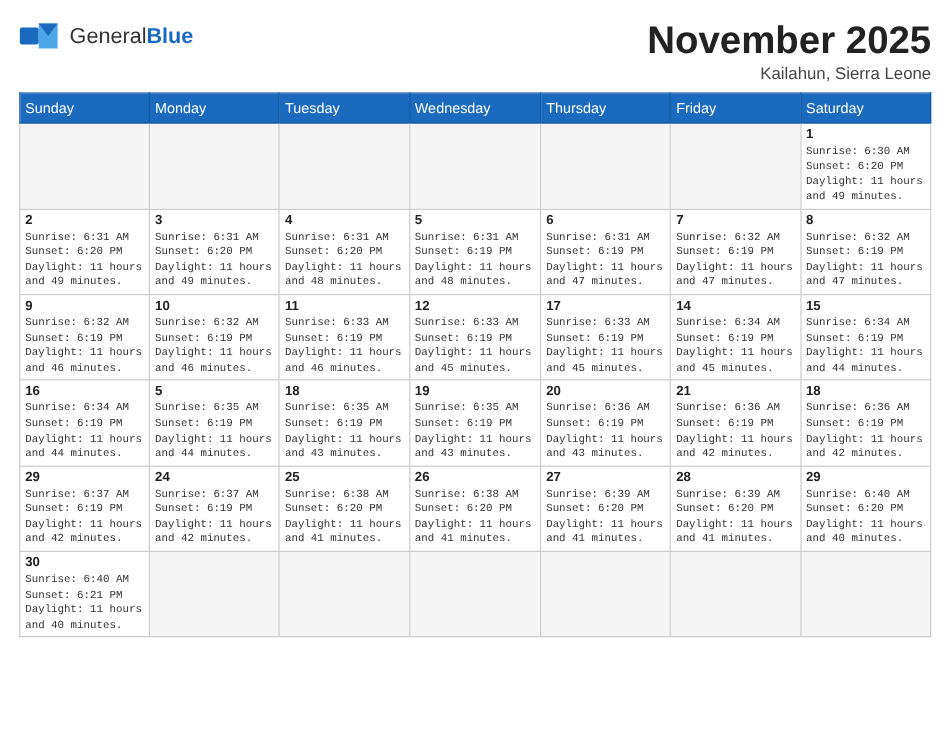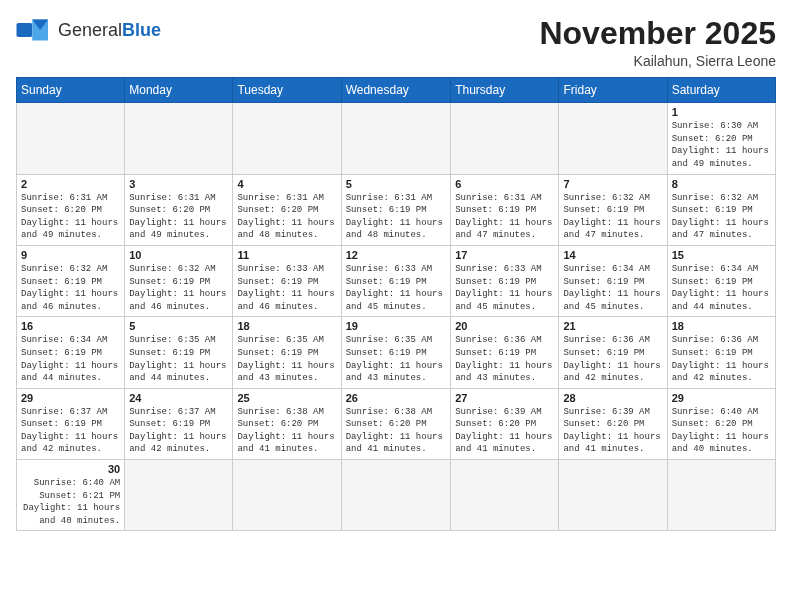--- a/index.html
+++ b/index.html
@@ -89,21 +89,20 @@
       font-size: 9px;
       color: #333;
       line-height: 1.4;
       font-family: Liberation Mono, monospace;
     }
     .last-row td {
       background: #f5f5f5;
     }
     .last-row td.has-content {
       background: #fff;
-      text-align: right;
     }
   </style>
 </head>
 <body>
 
 <div class="page">
   <div class="header">
     <div class="logo">
       <svg class="logo-icon" viewBox="0 0 40 32" xmlns="http://www.w3.org/2000/svg">
         <rect x="0" y="8" width="18" height="16" rx="2" fill="#1a6abf"></rect>

